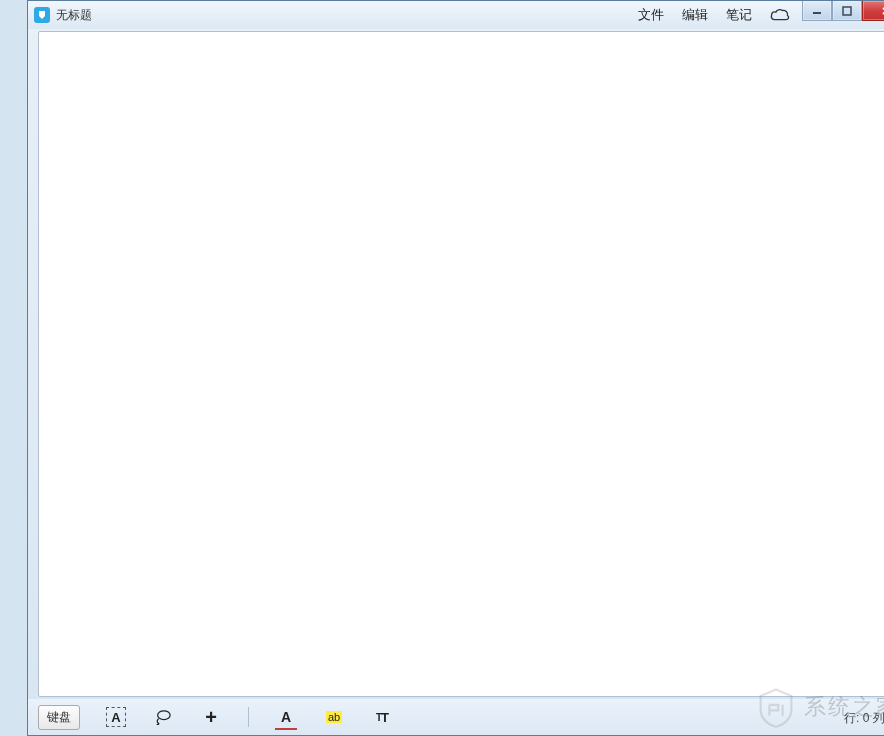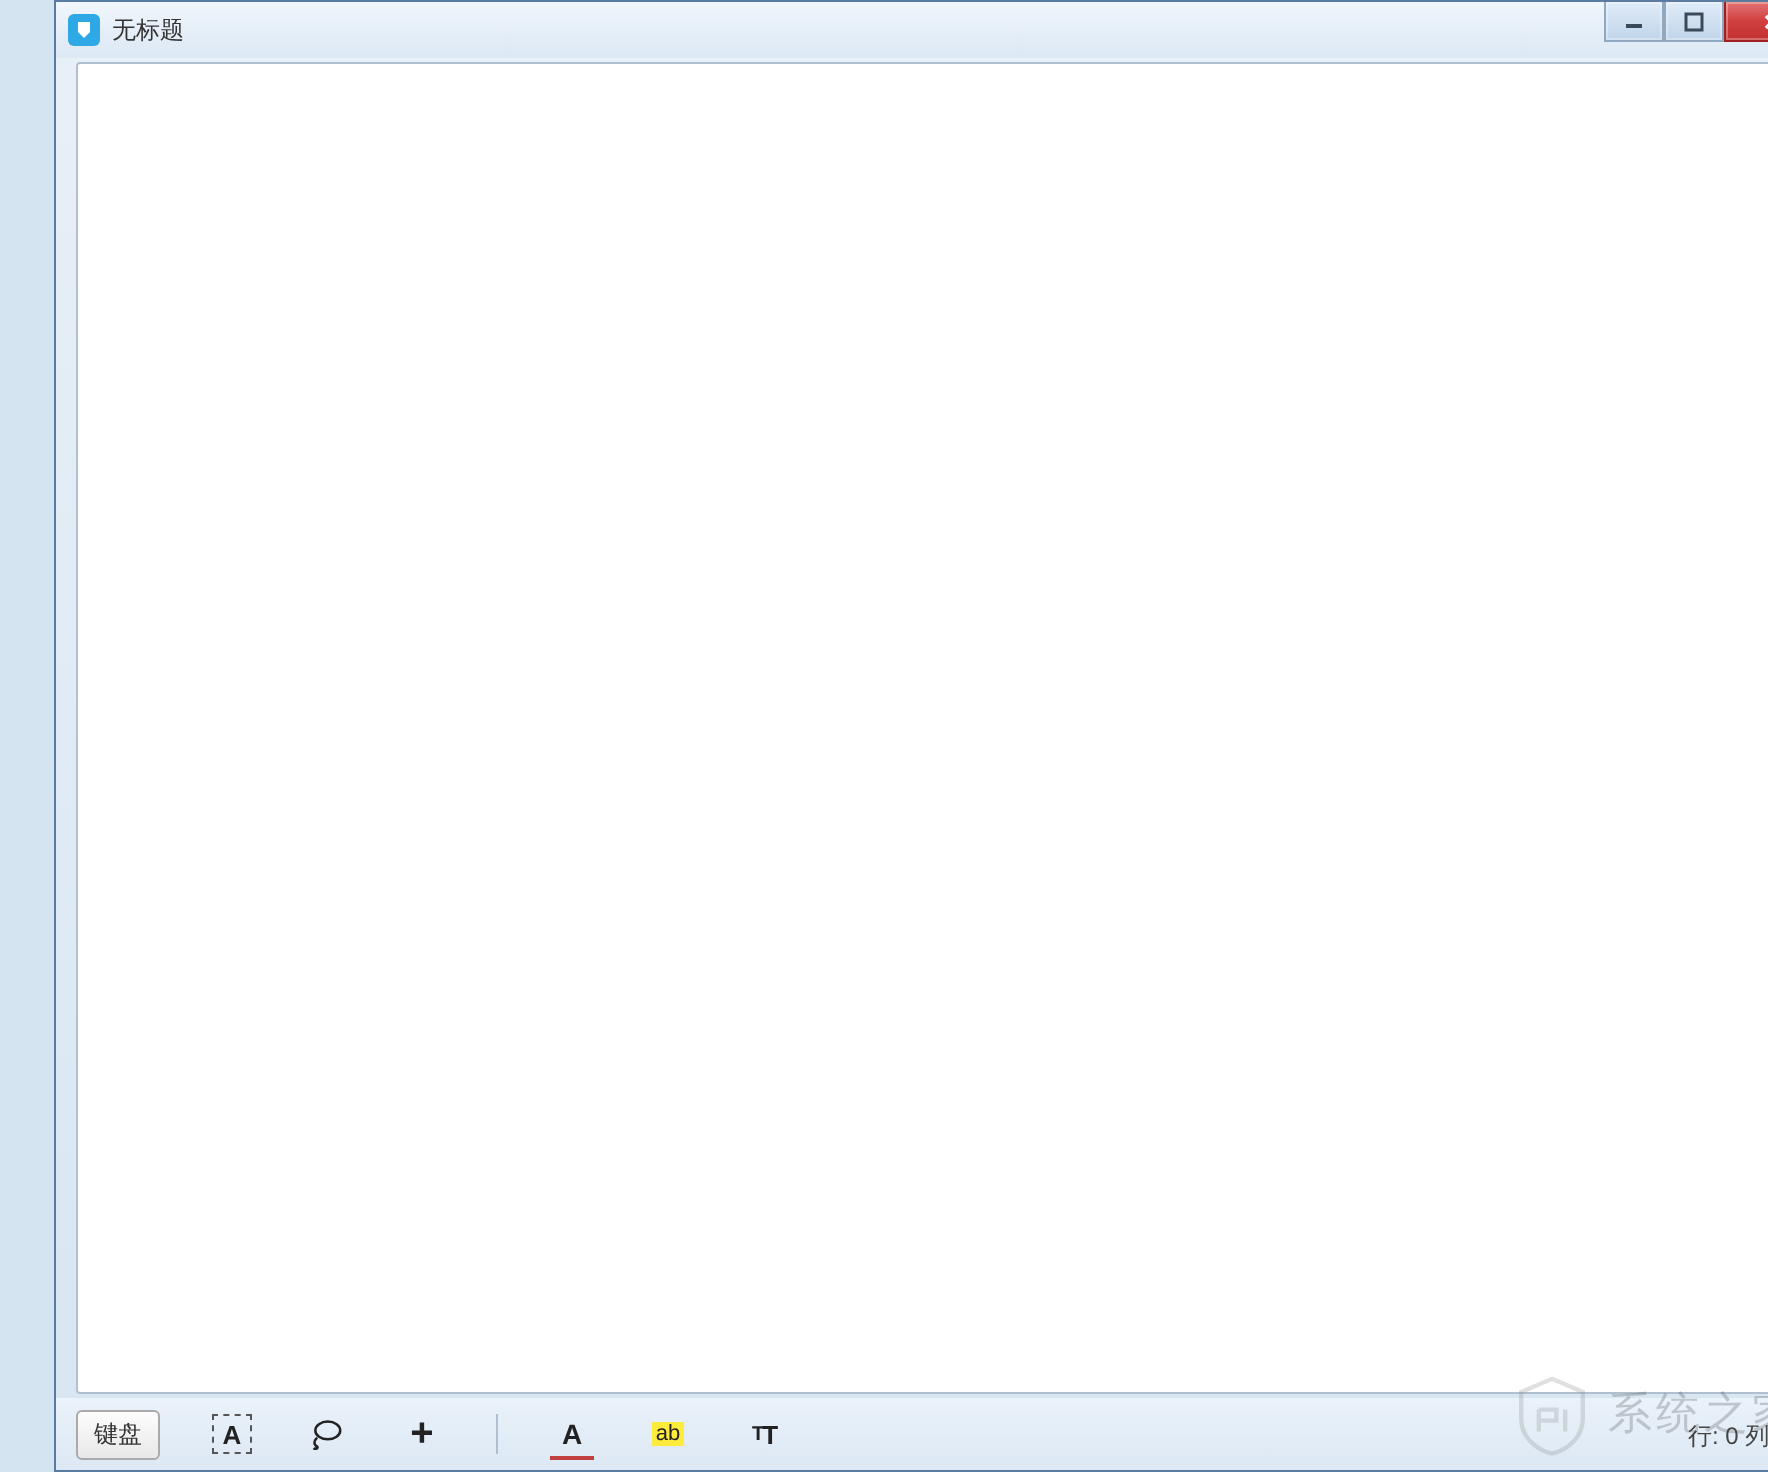--- a/index.html
+++ b/index.html
@@ -160,20 +160,30 @@
 <div class="window">
 
   <div class="titlebar">
     <div class="app-icon">
       <svg viewBox="0 0 10 10">
           <path d="M2 1 L8 1 L8 6 L5 9 L2 6 Z" fill="#fff"></path>
         </svg>
     </div>
     <span class="title-text">无标题</span>
 
+    <div class="menu-group">
+      <span class="menu-item">文件</span>
+      <span class="menu-item">编辑</span>
+      <span class="menu-item">笔记</span>
+      <span class="cloud-icon">
+        <svg viewBox="0 0 24 16">
+            <path d="M6 14 C2 14 1 11 2 8 C2 5 5 4 7 5 C8 2 12 1 15 3 C18 2 22 5 21 9 C23 10 23 14 19 14 Z" fill="none" stroke="#333" stroke-width="1.6"></path>
+          </svg>
+      </span>
+    </div>
 
     <div class="window-controls">
       <div class="win-btn win-min">
         <svg viewBox="0 0 10 10">
             <rect x="1" y="6" width="8" height="2" fill="#3a4a5a"></rect>
           </svg>
       </div>
       <div class="win-btn win-max">
         <svg viewBox="0 0 10 10">
             <rect x="1" y="1" width="8" height="8" fill="none" stroke="#3a4a5a" stroke-width="1.5"></rect>

